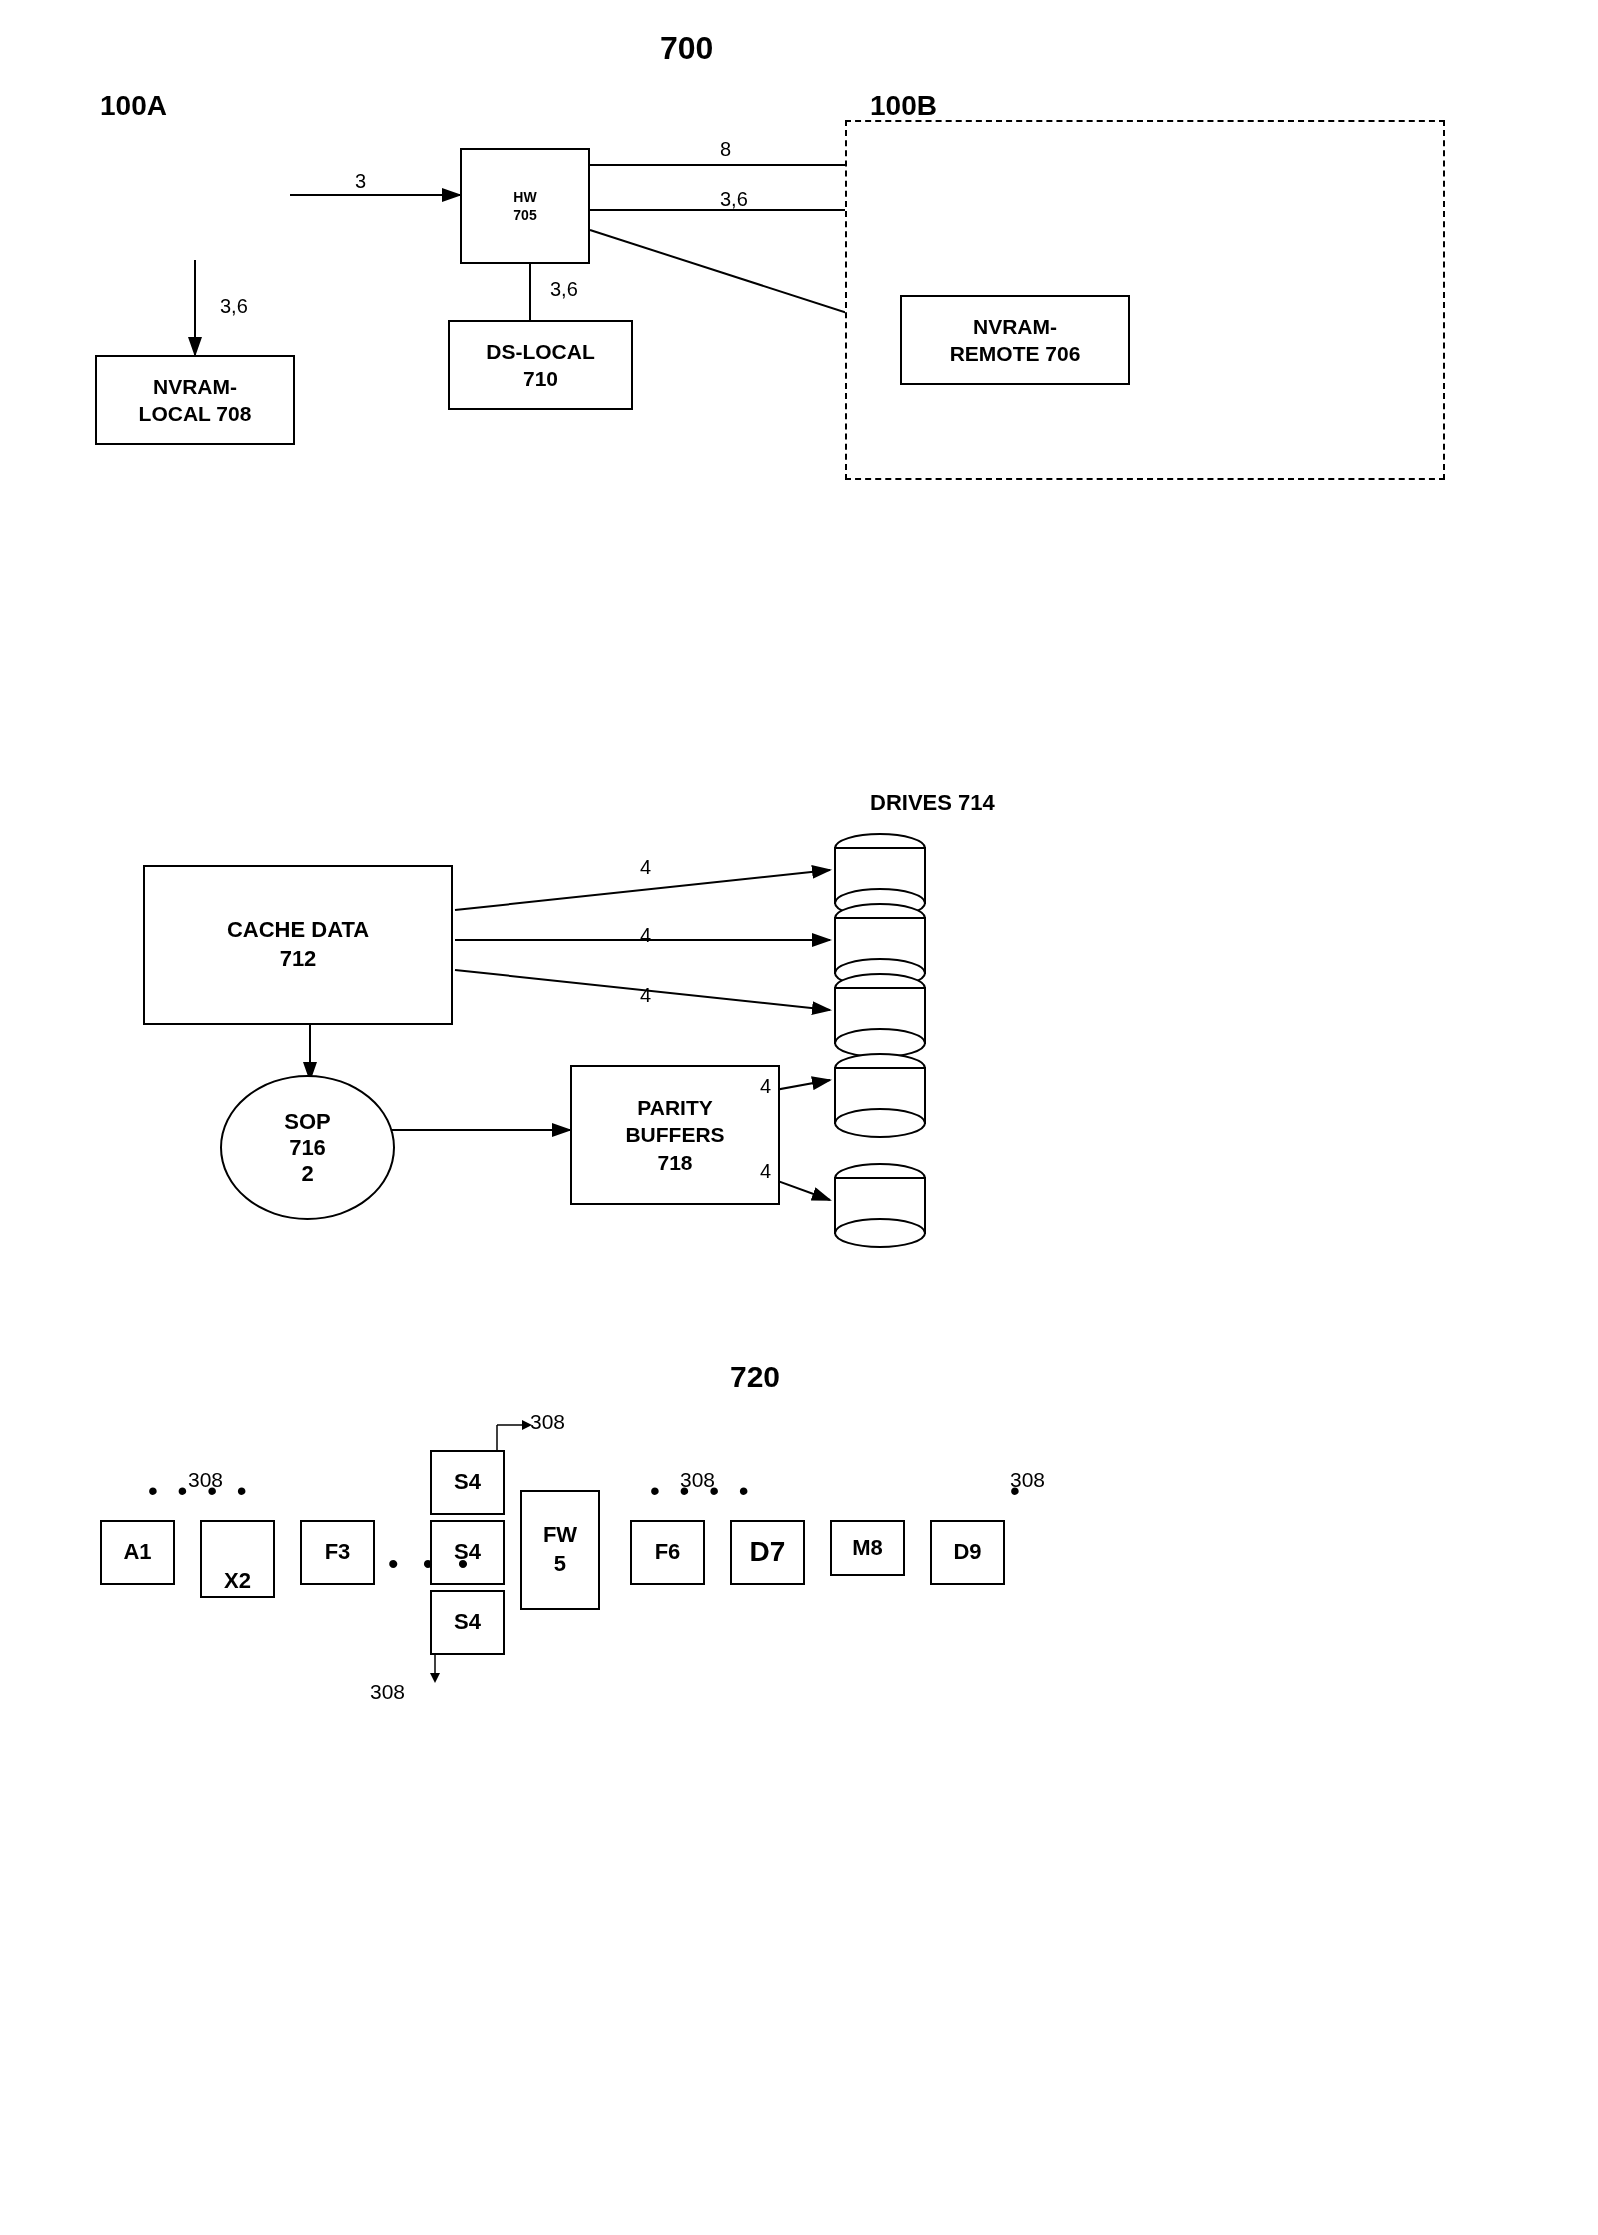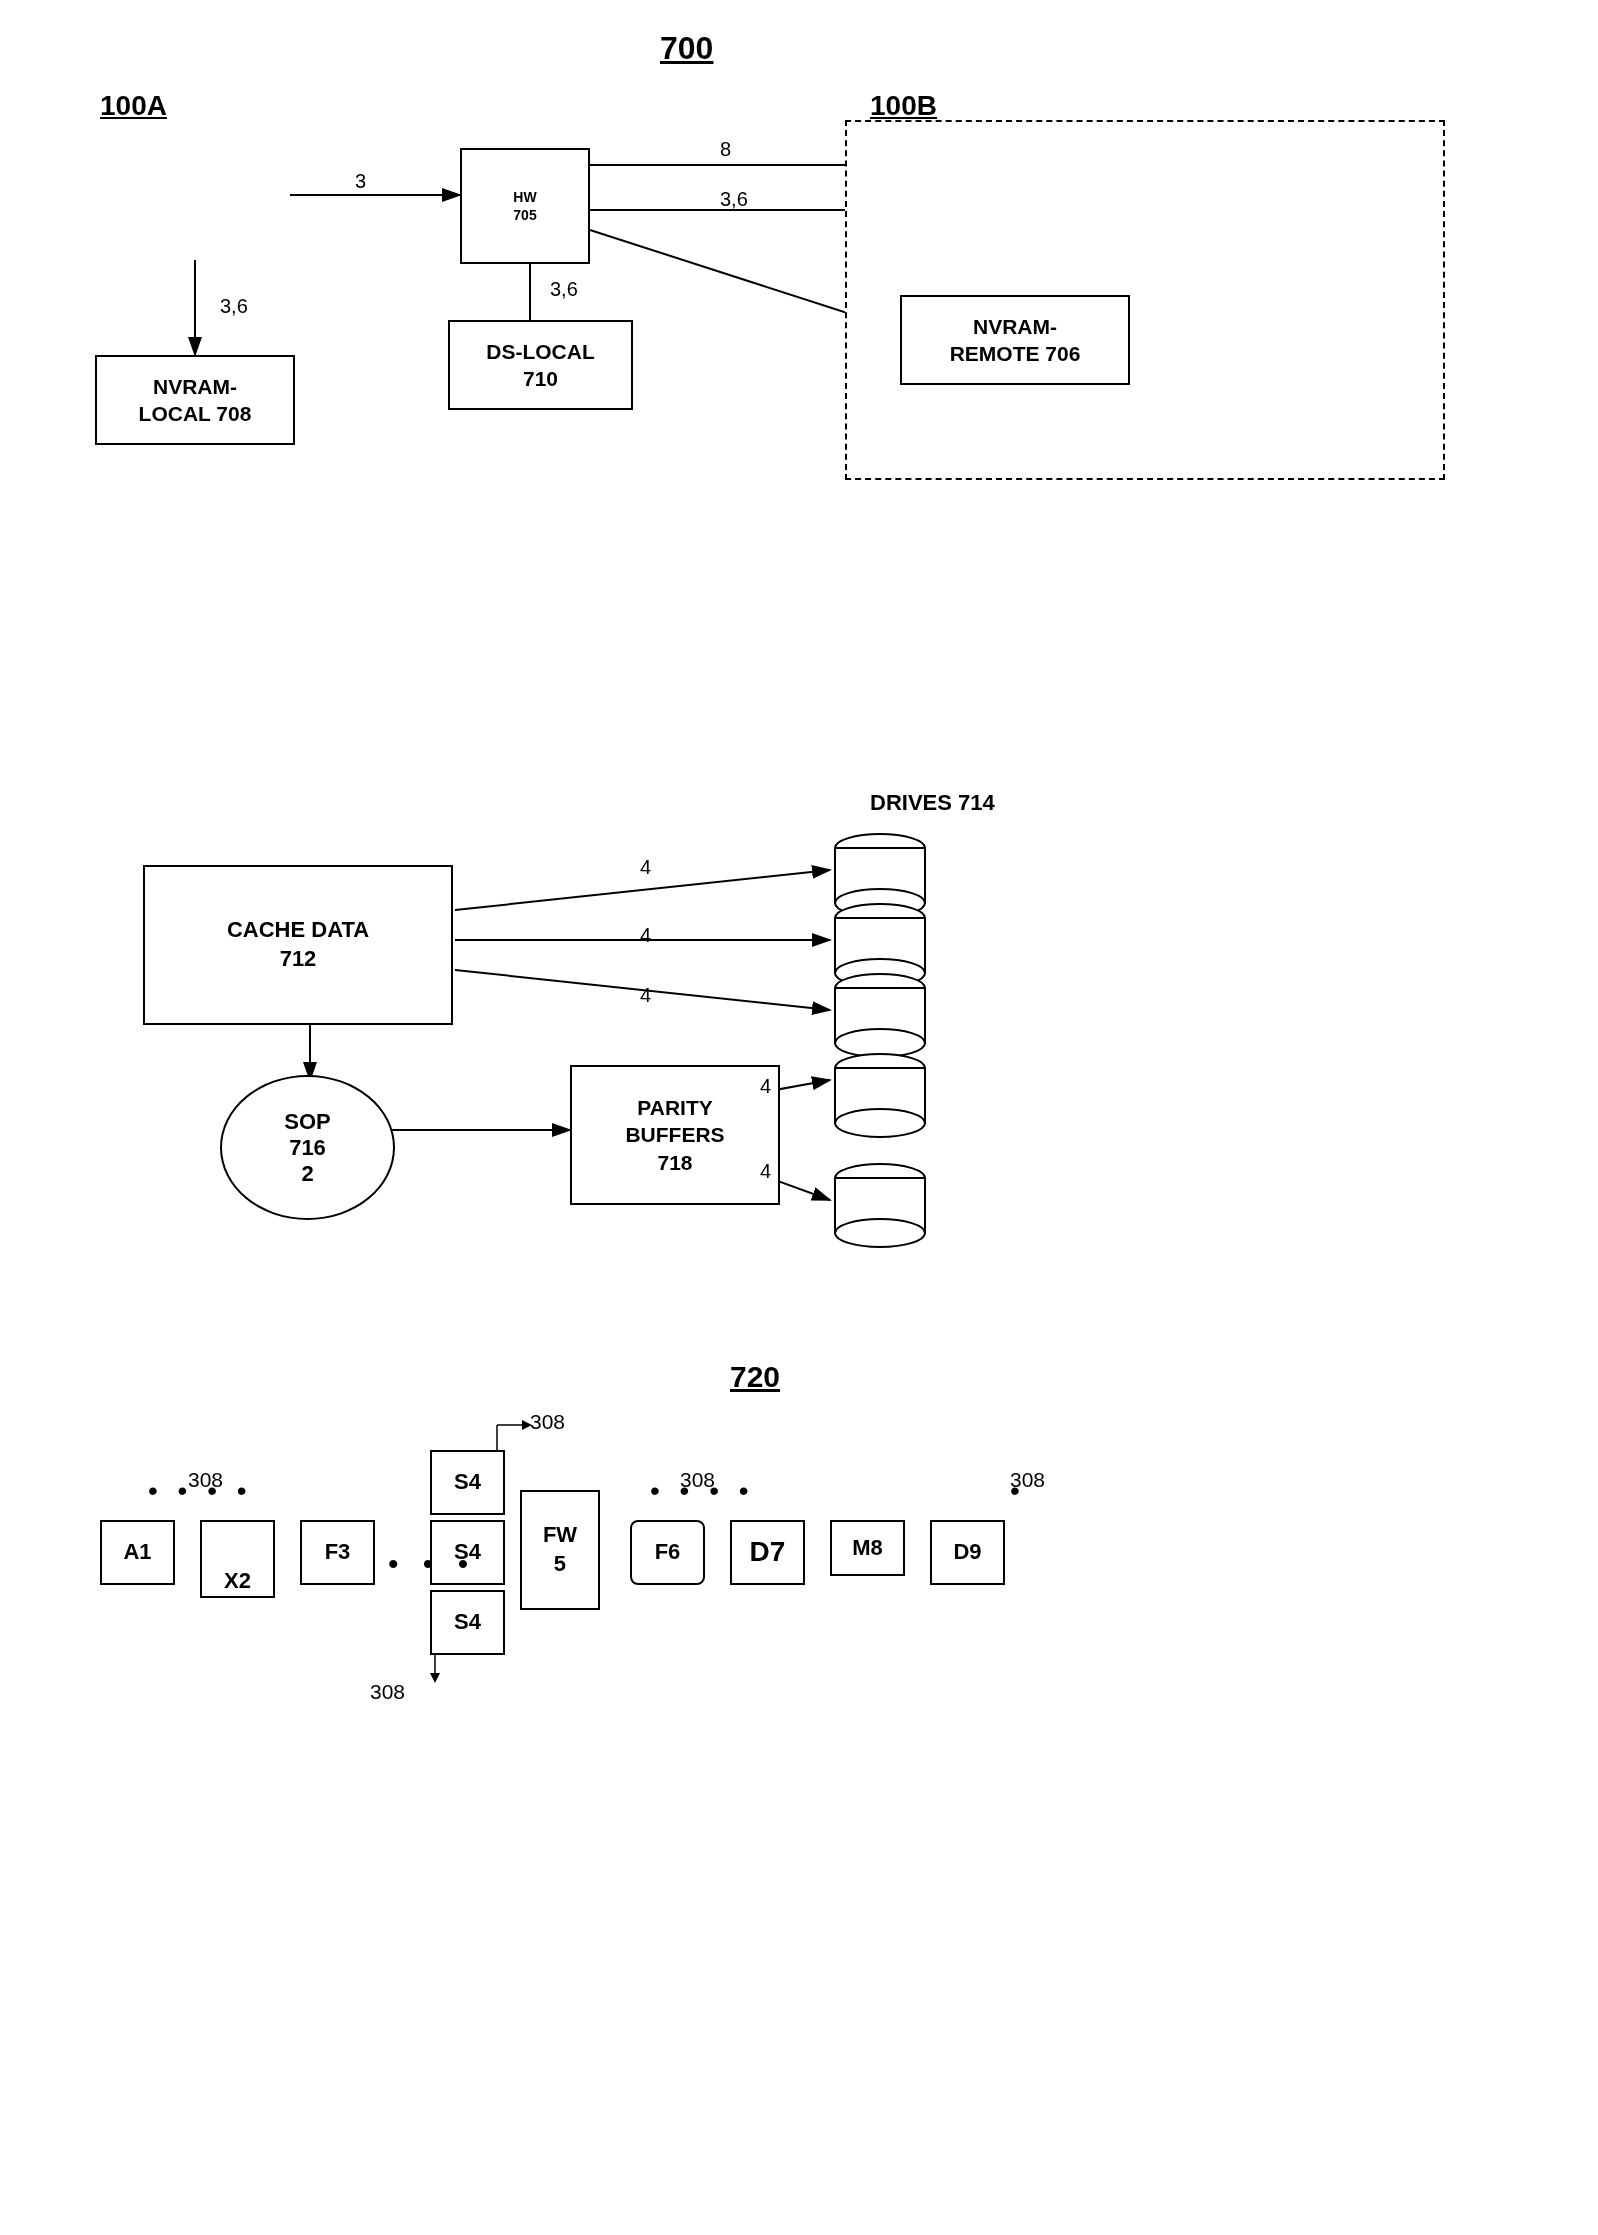--- a/index.html
+++ b/index.html
@@ -38,21 +38,20 @@
     .label {
       position: absolute;
       font-size: 22px;
       font-weight: bold;
       text-align: center;
     }
     .label-underline {
       position: absolute;
       font-size: 26px;
       font-weight: bold;
-      text-decoration: underline;
     }
     .ellipse {
       position: absolute;
       border: 2px solid #000;
       border-radius: 50%;
       background: #fff;
       display: flex;
       flex-direction: column;
       align-items: center;
       justify-content: center;
@@ -217,21 +216,21 @@
     <span>S4</span>
   </div>
   <div class="box" style="left:430px; top:1590px; width:75px; height:65px; font-size:22px;">
     <span>S4</span>
   </div>
 
   <div class="box" style="left:520px; top:1490px; width:80px; height:120px; font-size:22px;">
     <span>FW<br>5</span>
   </div>
 
-  <div class="box" style="left:630px; top:1520px; width:75px; height:65px; font-size:22px;border-radius:8px;">
+  <div class="box" style="left:630px; top:1520px; width:75px; height:65px; font-size:22px;">
     <span>F6</span>
   </div>
 
   <div class="box" style="left:730px; top:1520px; width:75px; height:65px; font-size:28px;">
     <span>D7</span>
   </div>
 
   <div class="box" style="left:830px; top:1520px; width:75px; height:56px; font-size:22px;">
     <span>M8</span>
   </div>

